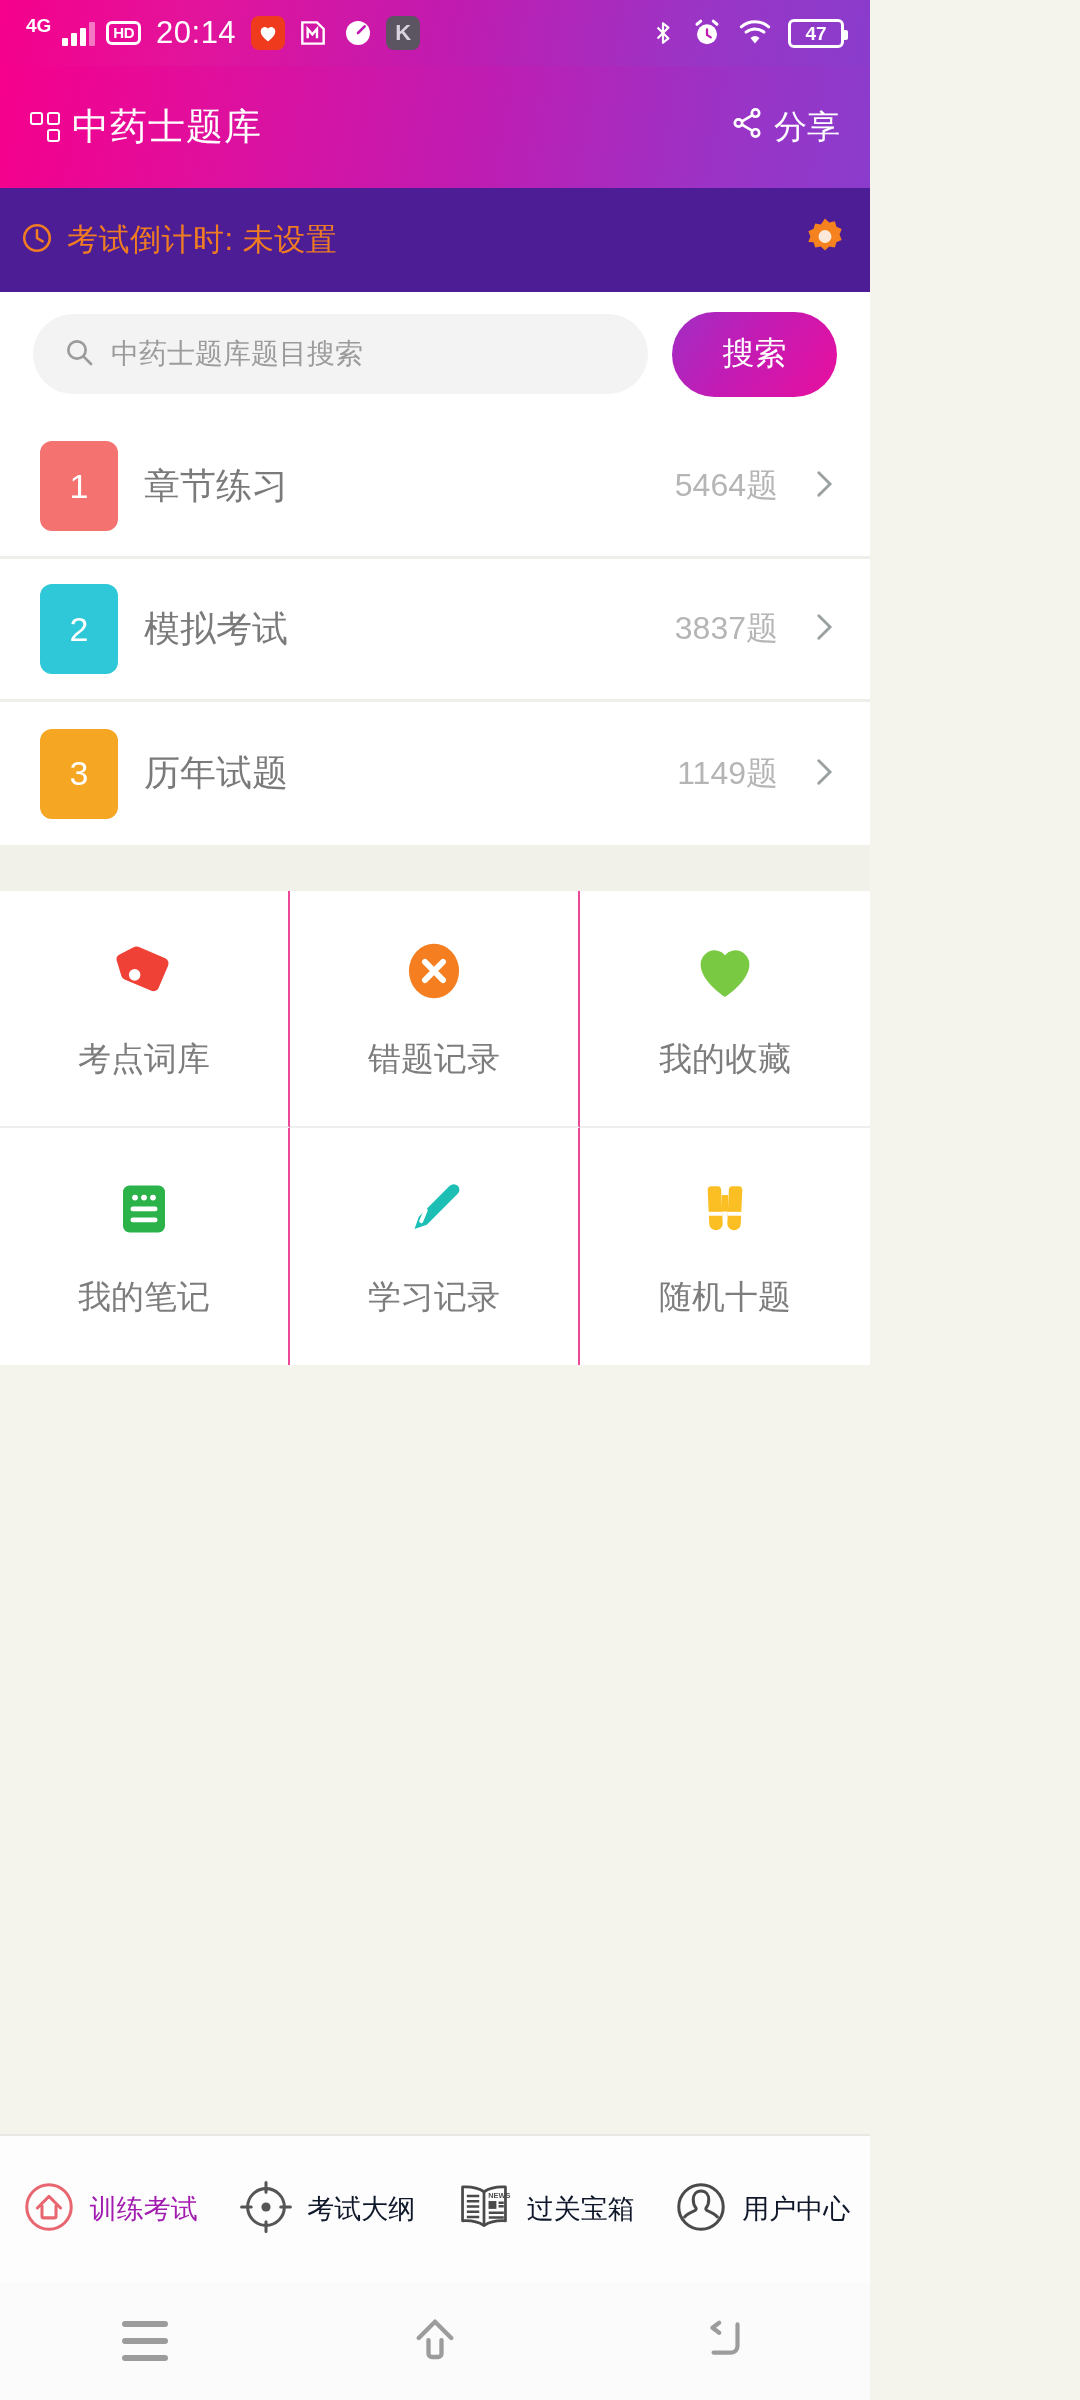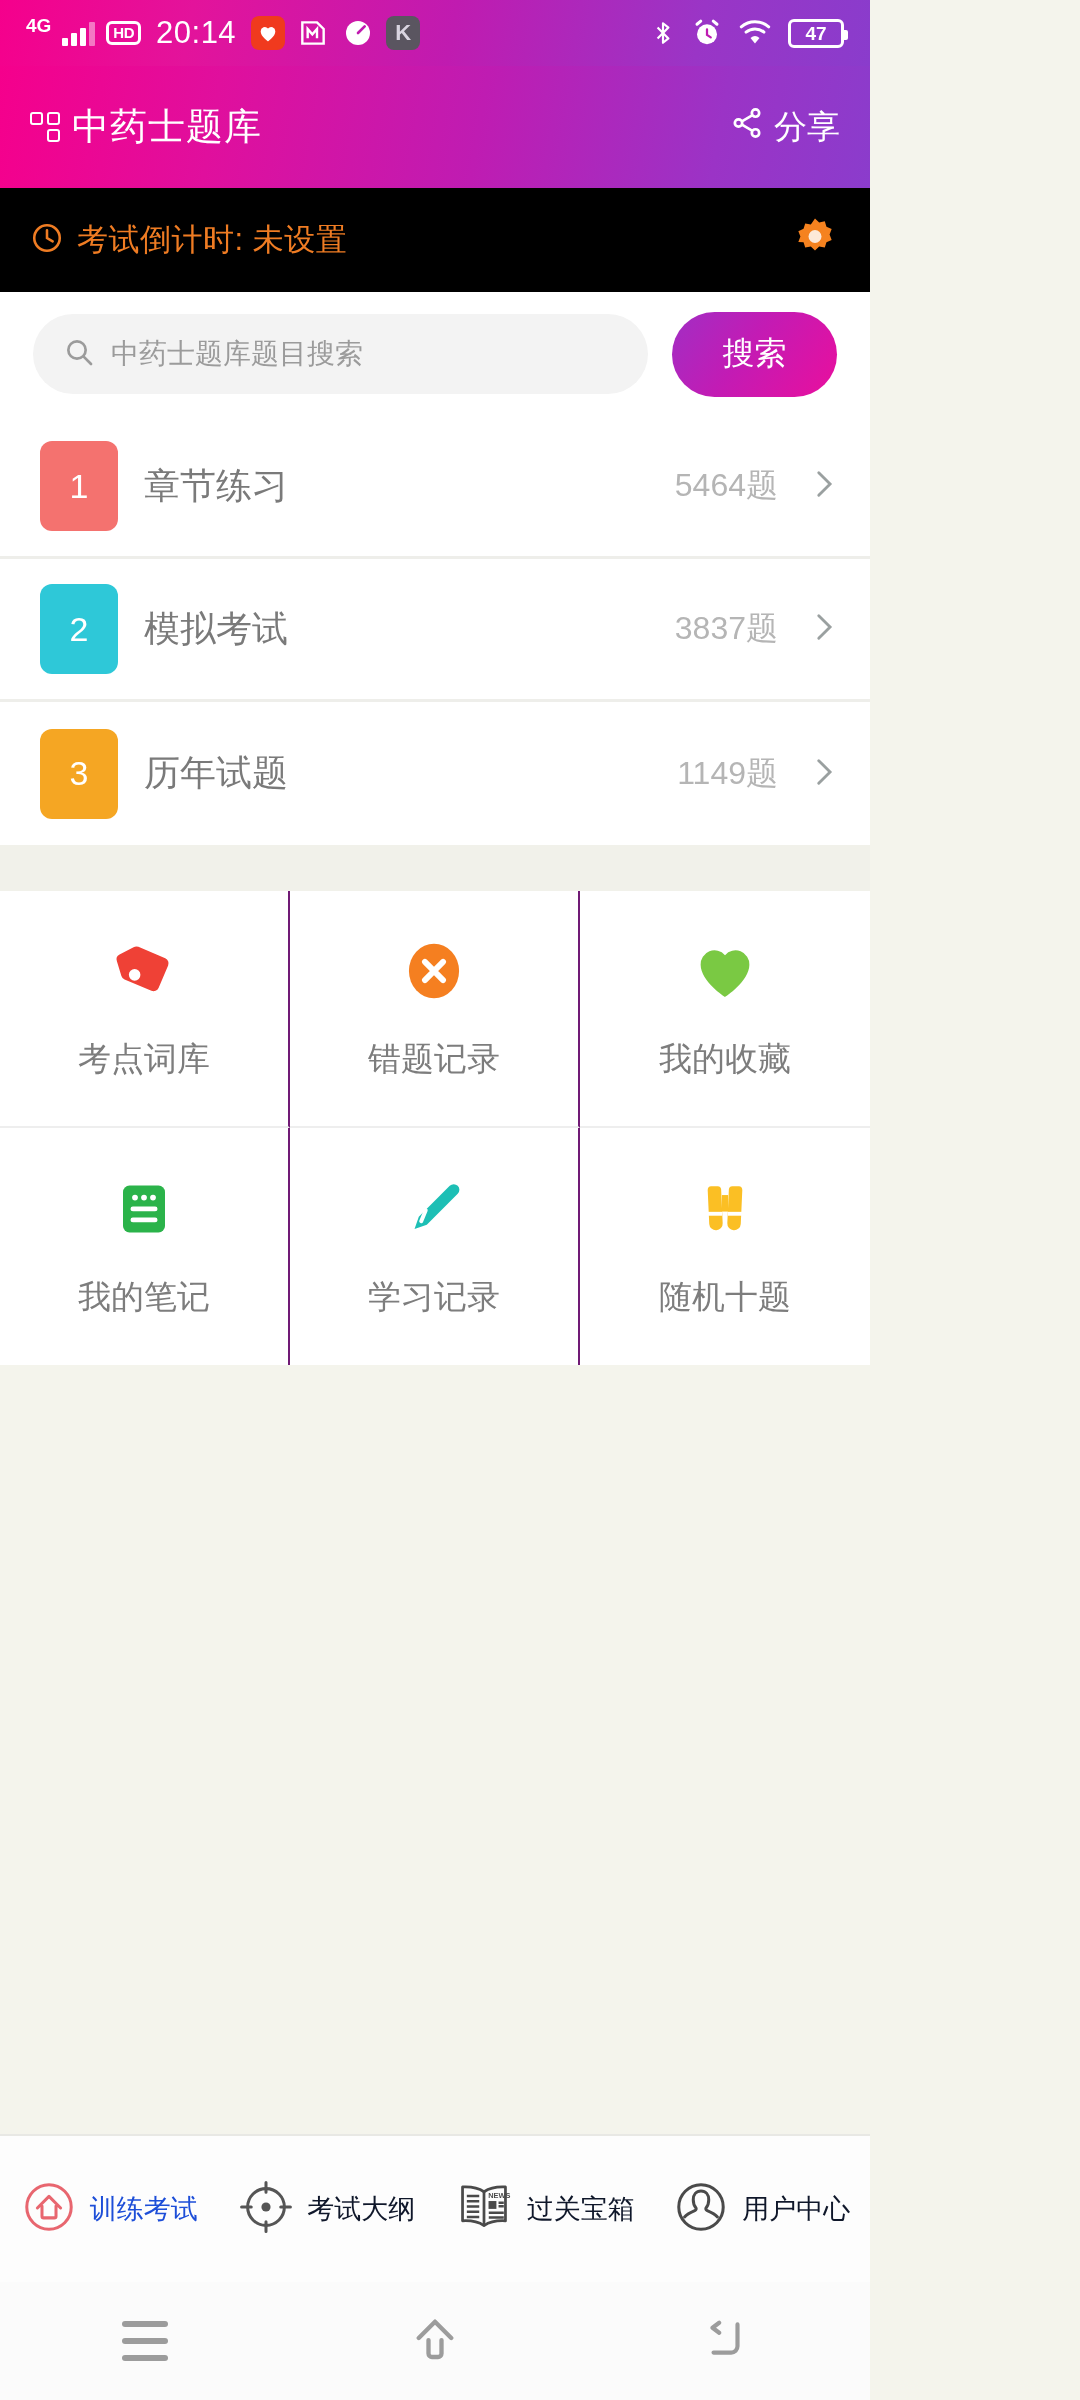--- a/index.html
+++ b/index.html
@@ -56,22 +56,22 @@
   .brand { display: flex; align-items: center; gap: 12px; }
   .grid-glyph { display: grid; grid-template-columns: 13px 13px; grid-template-rows: 13px 13px;
                 gap: 4px; }
   .grid-glyph i { display: block; border: 2.5px solid #fff; border-radius: 3px; }
   .grid-glyph i:nth-child(3) { border-color: transparent; }
   .app-title { font-size: 37px; letter-spacing: 1px; }
   .share-btn { margin-left: auto; display: flex; align-items: center; gap: 10px; font-size: 33px; }
 
   
   .countdown {
-    height: 104px; flex: 0 0 104px; background: #000000;
-    display: flex; align-items: center; padding: 0 30px; color: #ef7c23;
+    height: 104px; flex: 0 0 104px; background: #4c1d95;
+    display: flex; align-items: center; padding: 0 20px; color: #ef7c23;
   }
   .cd-left { display: flex; align-items: center; gap: 13px; }
   .cd-text { font-size: 31px; letter-spacing: .5px; }
   .cd-gear { margin-left: auto; }
 
   
   .searchbar { background: #fff; height: 124px; flex: 0 0 124px; display: flex; align-items: center;
                padding: 0 33px; gap: 24px; }
   .search-field {
     flex: 1; height: 80px; background: #f3f3f3; border-radius: 40px;
@@ -94,34 +94,34 @@
   .row-label { font-size: 36px; color: #7a7a7a; margin-left: 26px; }
   .row-count { margin-left: auto; font-size: 32px; color: #b5b5b5; }
   .chev { margin-left: 28px; }
 
   .gap { height: 46px; background: #f1f1ea; flex: 0 0 46px; }
 
   
   .tiles { background: #fff; display: grid; grid-template-columns: repeat(3, 1fr); }
   .tile { height: 237px; display: flex; flex-direction: column; align-items: center;
           justify-content: center; gap: 30px;
-          border-right: 2px solid #701a75; border-bottom: 2px solid #eeeeee; }
+          border-right: 2px solid #ec4899; border-bottom: 2px solid #eeeeee; }
   .tile:nth-child(3n) { border-right: 0; }
   .tile:nth-child(n+4) { border-bottom: 0; }
   .tile-label { font-size: 33px; color: #7d7d7d; }
   .tile-icon { height: 72px; display: flex; align-items: center; justify-content: center; }
 
   .filler { flex: 1; background: #f4f4ec; }
 
   
   .tabbar { height: 148px; flex: 0 0 148px; background: #fdfdfd; border-top: 2px solid #e8e8e4;
             display: grid; grid-template-columns: repeat(4, 1fr); }
   .tab { display: flex; align-items: center; justify-content: center; gap: 12px; }
   .tab-label { font-size: 27px; color: #0f172a; }
-  .tab.active .tab-label { color: #1d4ed8; }
+  .tab.active .tab-label { color: #a21caf; }
 
   
   .navbar { height: 118px; flex: 0 0 118px; background: #fbfbfb;
             display: grid; grid-template-columns: repeat(3, 1fr); align-items: center;
             justify-items: center; }
   .navbtn { opacity: .85; }
   .nav-lines { display: flex; flex-direction: column; gap: 11px; }
   .nav-lines i { display: block; width: 46px; height: 6px; background: #8c8c8c; border-radius: 3px; }
 </style>
 </head>

